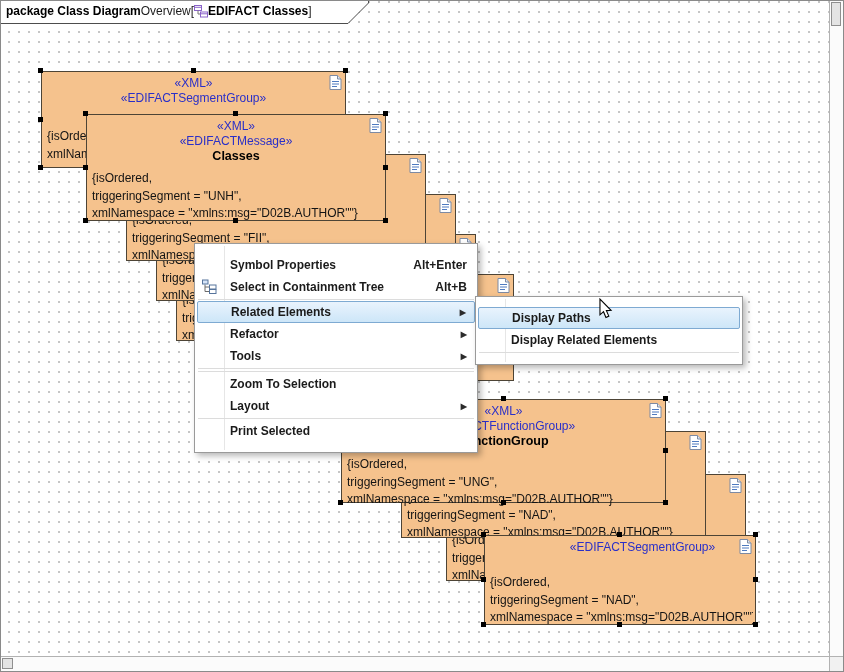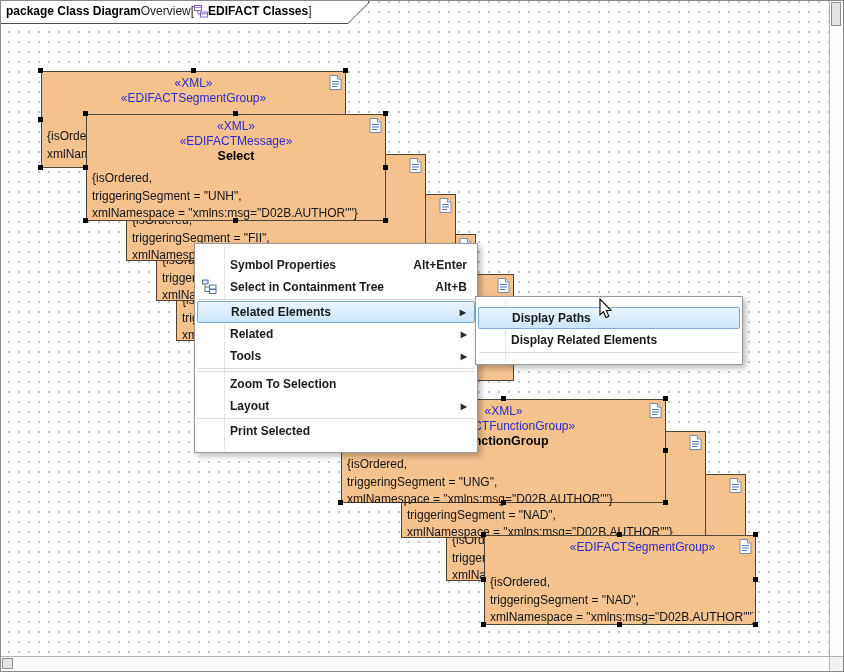--- a/index.html
+++ b/index.html
@@ -109,21 +109,21 @@
       <div class="handle" style="left: 190px; top: 67px; z-index: 21;"></div>
       <div class="handle" style="left: 342px; top: 67px; z-index: 21;"></div>
       <div class="handle" style="left: 37px; top: 116px; z-index: 21;"></div>
       <div class="handle" style="left: 342px; top: 116px; z-index: 21;"></div>
       <div class="handle" style="left: 37px; top: 164px; z-index: 21;"></div>
       <div class="handle" style="left: 190px; top: 164px; z-index: 21;"></div>
       <div class="handle" style="left: 342px; top: 164px; z-index: 21;"></div>
       <div class="uml-class" style="left: 85px; top: 113px; width: 300px; height: 107px; z-index: 30;">
         <div class="stereo">«XML»</div>
         <div class="stereo">«EDIFACTMessage»</div>
-        <div class="cls-name">Select</div>
+        <div class="cls-name">Classes</div>
         <div class="cls-body" style="top: 55px;">
           <div class="body-line">{isOrdered,</div>
           <div class="body-line">triggeringSegment = "UNH",</div>
           <div class="body-line">xmlNamespace = "xmlns:msg="D02B.AUTHOR""}</div>
         </div>
         <span class="doc-icon"><svg width="13" height="15" viewBox="0 0 13 15">
             <path d="M1 0.5 H8.5 L12 4 V14.5 H1 Z" fill="#fff" stroke="#7d8aa3"></path>
             <path d="M8.5 0.5 V4 H12" fill="#dfe8f5" stroke="#7d8aa3"></path>
             <path d="M3 6.5 H10 M3 9 H10 M3 11.5 H8" stroke="#4f7bc0" fill="none"></path>
           </svg></span>
@@ -261,21 +261,21 @@
             </svg></span>
           <span class="mi-label">Select in Containment Tree</span>
           <span class="mi-short">Alt+B</span>
         </div>
         <div class="menu-sep"></div>
         <div class="menu-item hl">
           <span class="mi-label">Related Elements</span>
           <span class="mi-arrow">▶</span>
         </div>
         <div class="menu-item">
-          <span class="mi-label">Related</span>
+          <span class="mi-label">Refactor</span>
           <span class="mi-arrow">▶</span>
         </div>
         <div class="menu-item">
           <span class="mi-label">Tools</span>
           <span class="mi-arrow">▶</span>
         </div>
         <div class="menu-sep"></div>
         <div class="menu-sep"></div>
         <div class="menu-item">
           <span class="mi-label">Zoom To Selection</span>

